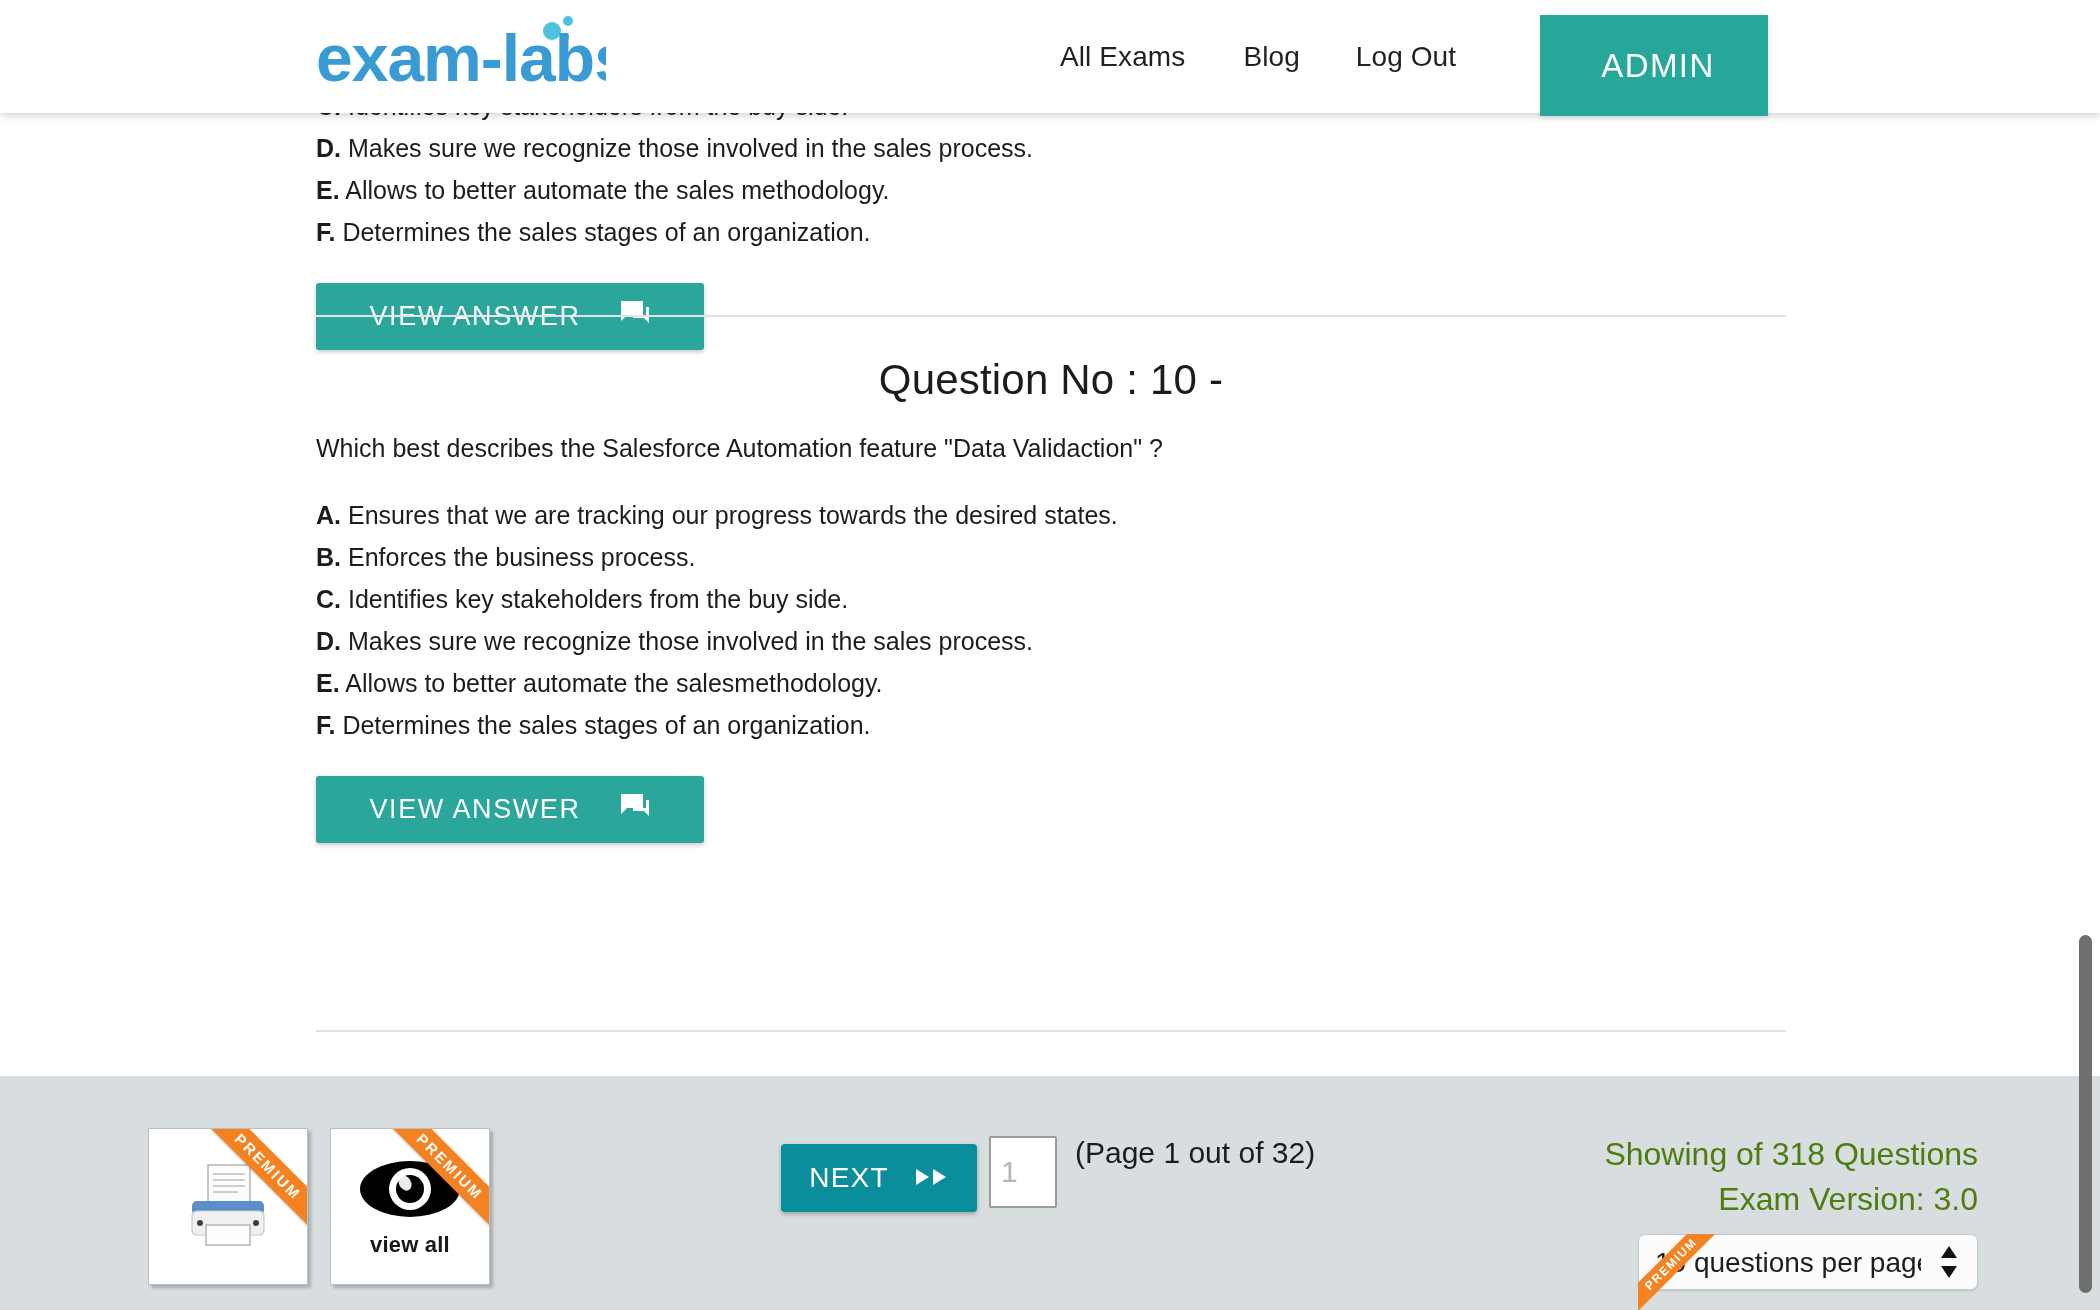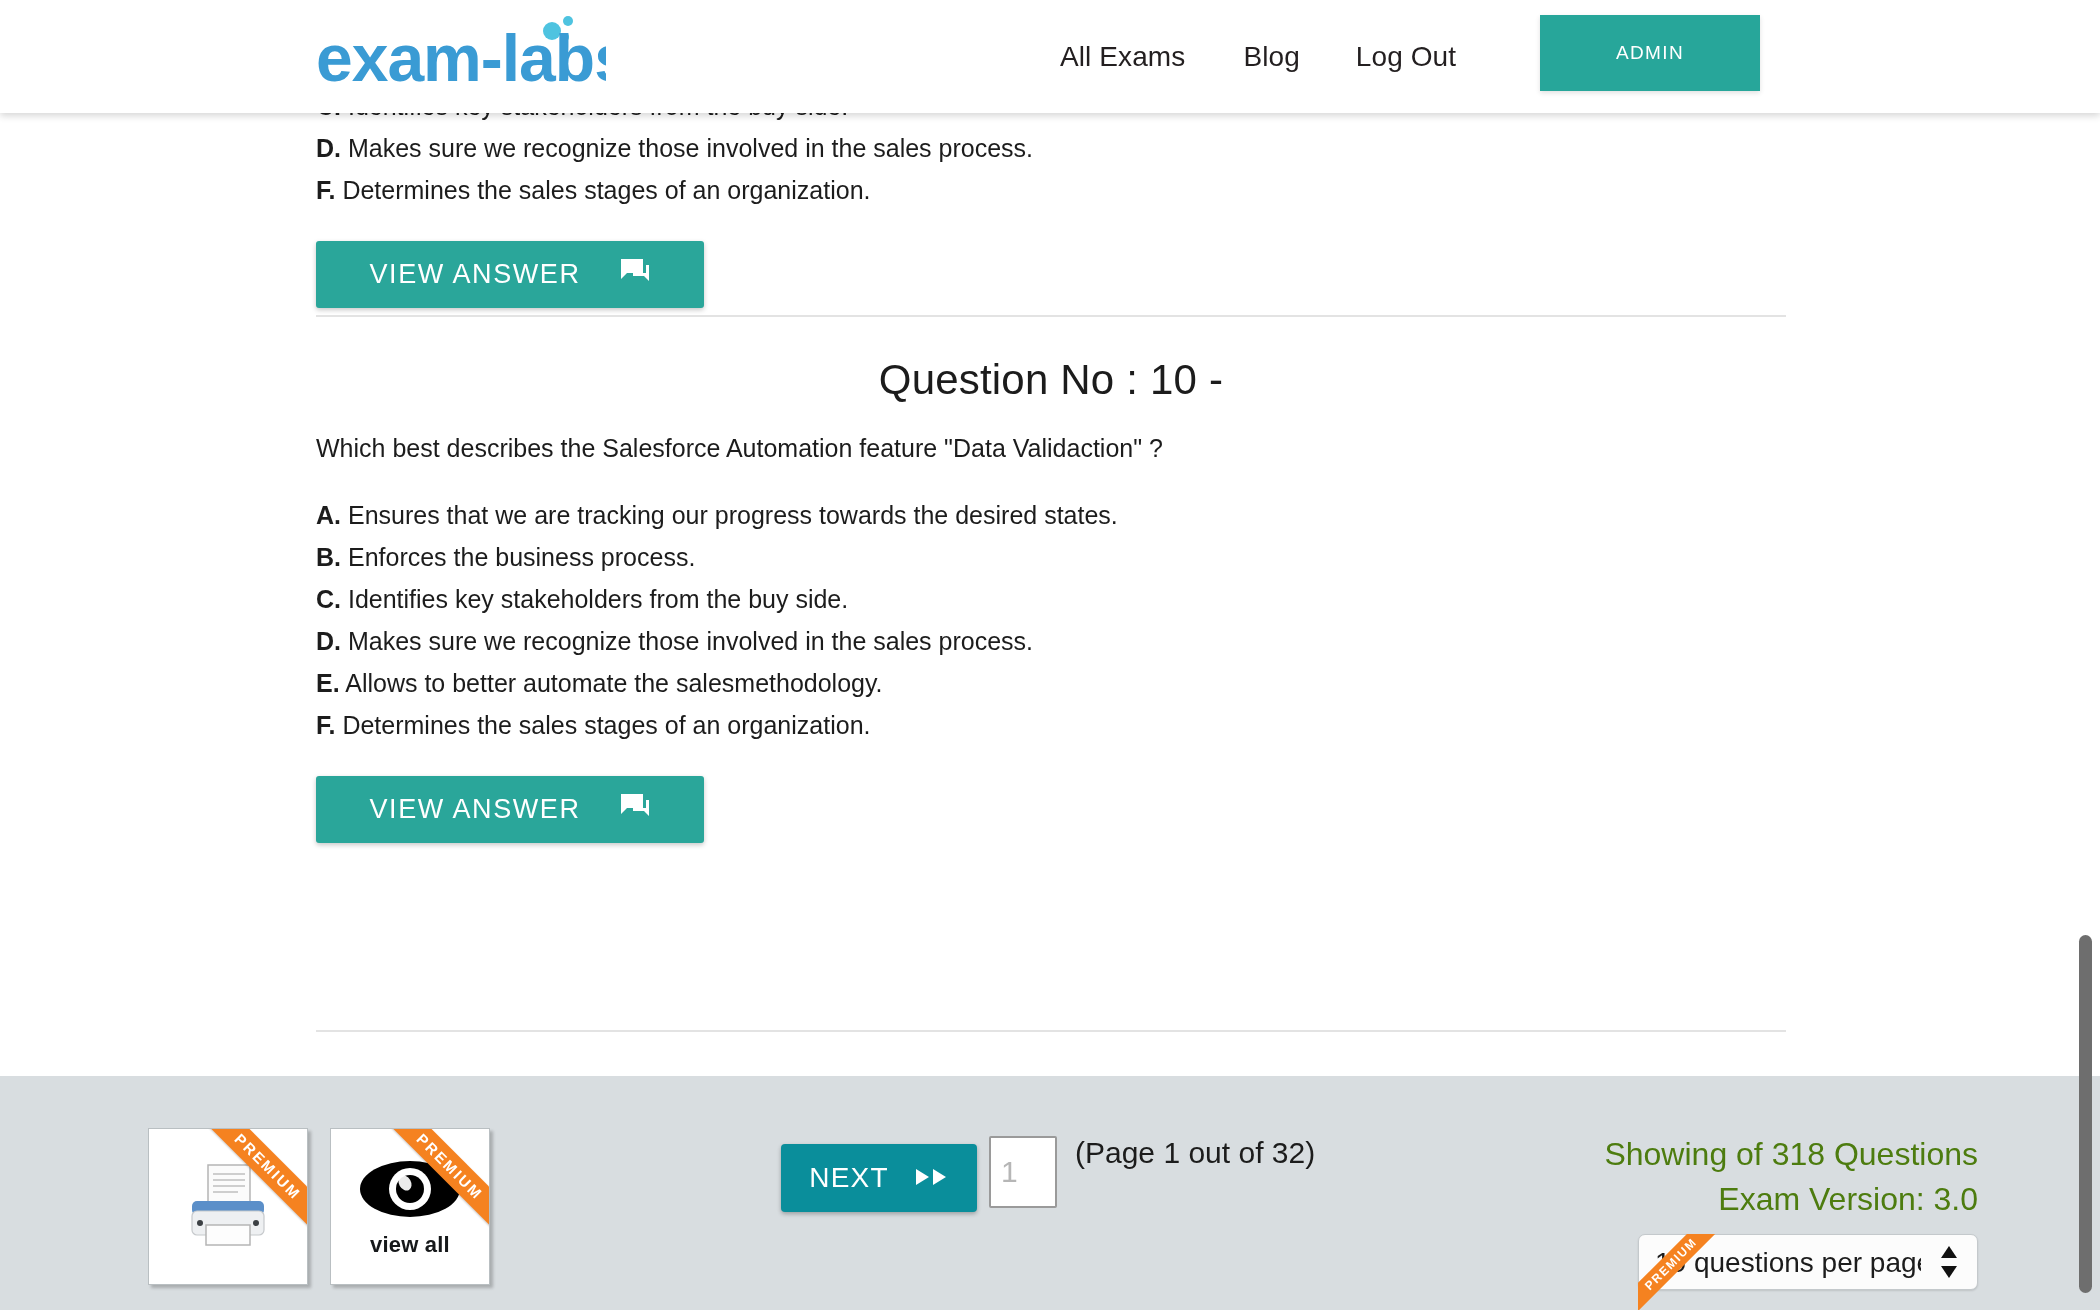--- a/index.html
+++ b/index.html
@@ -58,30 +58,31 @@
   }
   .nav-link.all-exams { margin-right: 58px; }
   .nav-link.blog { margin-right: 56px; }
   .nav-link.logout { margin-right: 0; }
 
   .admin-btn {
     position: absolute;
     left: 1540px;
     top: 15px;
     width: 220px;
-    height: 76px;
+    height: 101px;
     background: #27a69a;
     color: #ffffff;
-    font-size: 19px;
+    font-size: 33px;
     letter-spacing: 1.4px;
     display: flex;
     align-items: center;
     justify-content: center;
     cursor: pointer;
     box-shadow: 0 2px 5px rgba(0,0,0,0.12);
+    padding-left: 8px;
   }
 
   
   .content {
     position: absolute;
     top: 0; left: 0;
     width: 2100px;
   }
   .q-block { position: absolute; left: 316px; width: 1470px; }
 
@@ -333,20 +334,24 @@
   <div class="content">
 
     <div class="q-block" style="top:85px;">
       <div class="opt">
         <b>C.</b>
         <span>Identifies key stakeholders from the buy side.</span>
       </div>
       <div class="opt">
         <b>D.</b>
         <span>Makes sure we recognize those involved in the sales process.</span>
+      </div>
+      <div class="opt">
+        <b>E.</b>
+        <span>Allows to better automate the sales methodology.</span>
       </div>
       <div class="opt">
         <b>F.</b>
         <span>Determines the sales stages of an organization.</span>
       </div>
 
       <div style="height:30px;"></div>
       <button class="view-answer-btn">
         <span>VIEW ANSWER</span>
         <span class="forum-icon">

